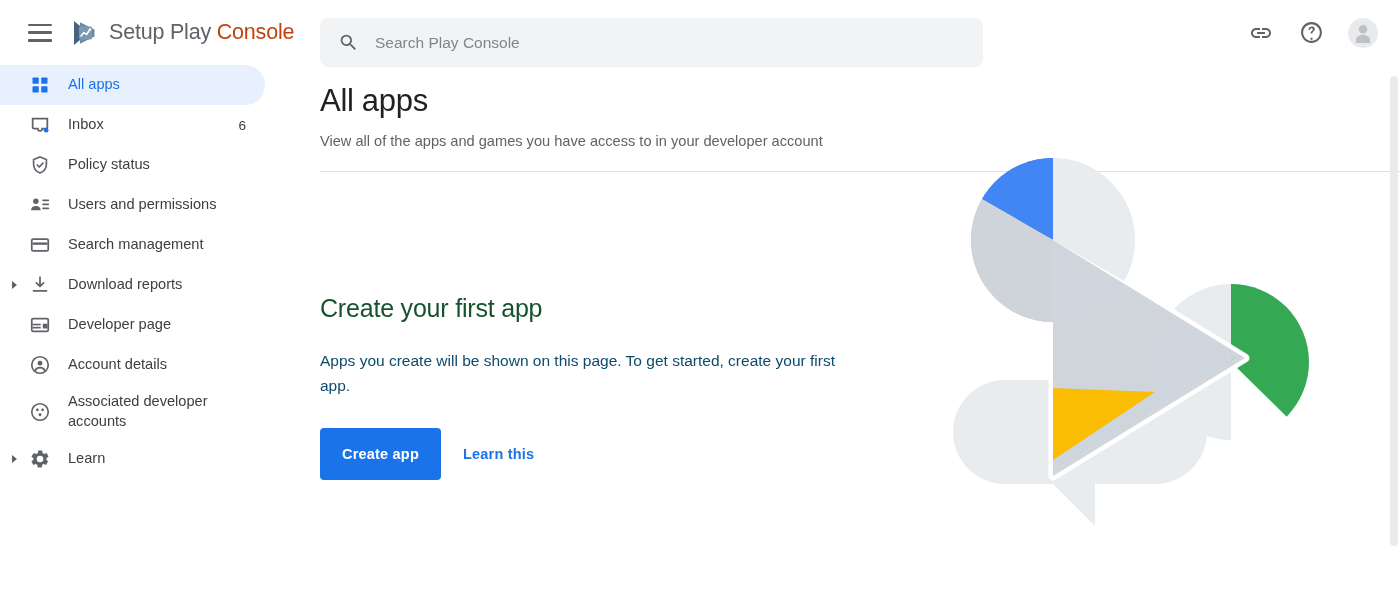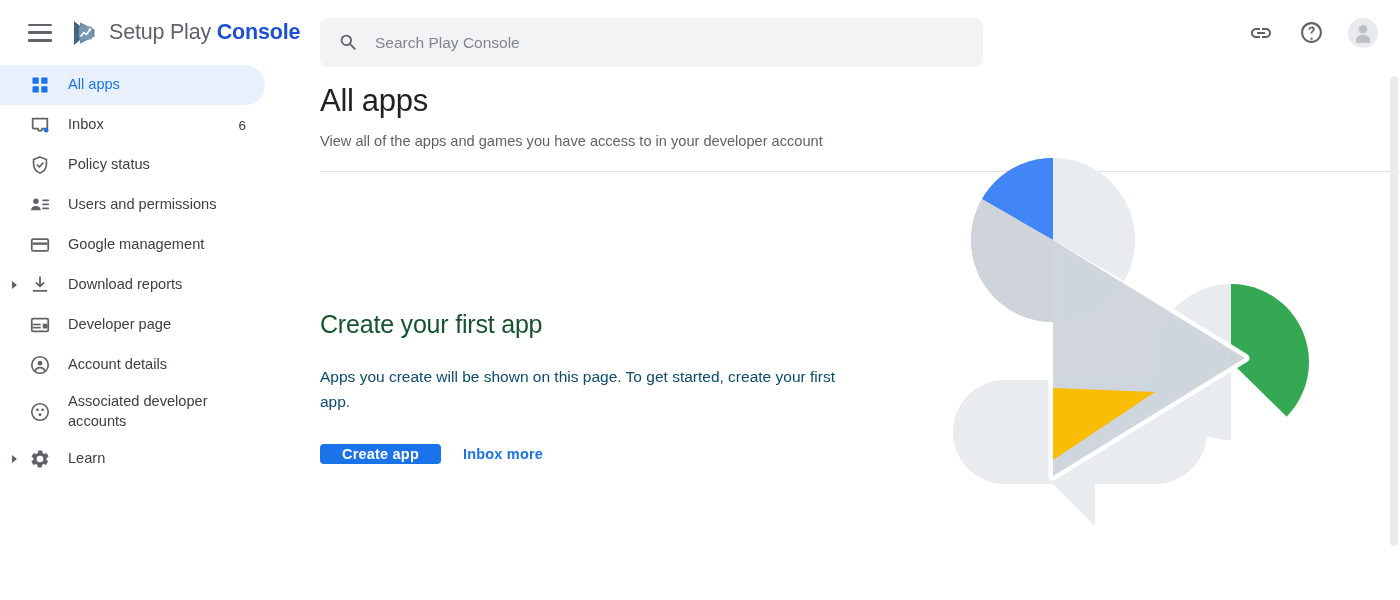--- a/index.html
+++ b/index.html
@@ -21,21 +21,21 @@
     width: 24px; height: 18px; margin-left: 28px; margin-right: 18px;
     display: flex; flex-direction: column; justify-content: space-between;
     cursor: pointer;
   }
   .hamburger span { display: block; height: 2.6px; background: #5f6368; border-radius: 1px; }
 
   .brand { display: flex; align-items: center; gap: 9px; cursor: pointer; }
   .brand-logo { width: 30px; height: 30px; display: block; }
   .brand-text { font-size: 21.5px; letter-spacing: -0.2px; white-space: nowrap; }
   .brand-text .g1 { color: #5f6368; }
-  .brand-text .g2 { color: #1d4ed8; font-weight: bold; }
+  .brand-text .g2 { color: #c2410c; }
 
   
   .search {
     position: absolute; left: 320px; top: 18px;
     width: 663px; height: 49px;
     background: #f1f3f4; border-radius: 8px;
     display: flex; align-items: center; cursor: text;
   }
   .search-icon { margin-left: 18px; margin-right: 16px; display: flex; }
   .search-input {
@@ -107,21 +107,21 @@
     margin-top: 0px; height: 430px;
   }
   .empty-copy { margin-left: 30px; width: 530px; }
   .empty-title { font-size: 25px; color: #14532d; font-weight: 400; letter-spacing: -0.2px; }
   .empty-text { margin-top: 26px; font-size: 15.5px; color: #0c4a6e; line-height: 1.6; width: 520px; }
   .empty-actions { margin-top: 30px; display: flex; align-items: center; gap: 22px; }
   .btn-primary {
     background: #1a73e8; color: #fff; border: none;
     font-family: "Liberation Sans", sans-serif;
     font-size: 14.5px; font-weight: 600; letter-spacing: 0.2px;
-    padding: 0 22px; height: 20px; border-radius: 4px; cursor: pointer;
+    padding: 0 22px; height: 52px; border-radius: 4px; cursor: pointer;
   }
   .btn-link {
     color: #1a73e8; font-size: 14.5px; font-weight: 600;
     letter-spacing: 0.2px; cursor: pointer; text-decoration: none;
   }
 
   .illustration { position: absolute; left: 645px; top: -42px; }
 
   
   .scrollbar-track {
@@ -236,21 +236,21 @@
       <span class="nav-label">Users and permissions</span>
     </div>
 
     <div class="nav-item">
       <span class="nav-icon">
         <svg width="22" height="22" viewBox="0 0 24 24">
           <rect x="3" y="5.5" width="18" height="13" rx="1.6" fill="none" stroke="#5f6368" stroke-width="1.9"></rect>
           <rect x="3.8" y="9.2" width="16.4" height="2.6" fill="#5f6368"></rect>
         </svg>
       </span>
-      <span class="nav-label">Google management</span>
+      <span class="nav-label">Search management</span>
     </div>
 
     <div class="nav-item">
       <span class="nav-expander">
           <span class="tri"></span>
         </span>
       <span class="nav-icon">
         <svg width="22" height="22" viewBox="0 0 24 24">
           <path d="M12 3.5v9.2M12 13.6l-4-4M12 13.6l4-4" fill="none" stroke="#5f6368" stroke-width="1.9" stroke-linecap="round" stroke-linejoin="round"></path>
           <path d="M5 18.5h14" fill="none" stroke="#5f6368" stroke-width="1.9" stroke-linecap="round"></path>
@@ -316,21 +316,21 @@
     </div>
     <div class="divider"></div>
 
     <div class="empty-wrap">
 
       <div class="empty-copy">
         <div class="empty-title">Create your first app</div>
         <div class="empty-text">Apps you create will be shown on this page. To get started, create your first app.</div>
         <div class="empty-actions">
           <button class="btn-primary">Create app</button>
-          <a class="btn-link">Inbox more</a>
+          <a class="btn-link">Learn this</a>
         </div>
       </div>
 
       <div class="illustration">
         <svg width="400" height="400" viewBox="0 0 400 400">
           <defs>
             <clipPath id="clipPie">
               <circle cx="118" cy="110" r="82"></circle>
             </clipPath>
             <clipPath id="clipDonut">

